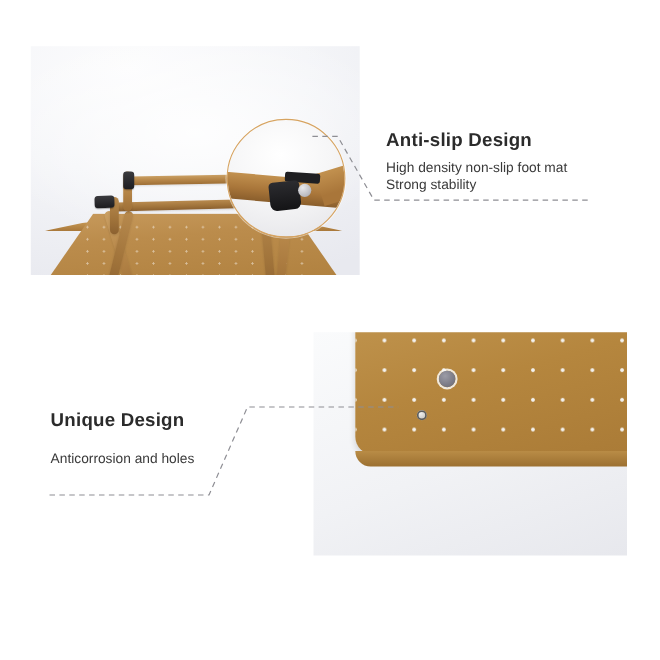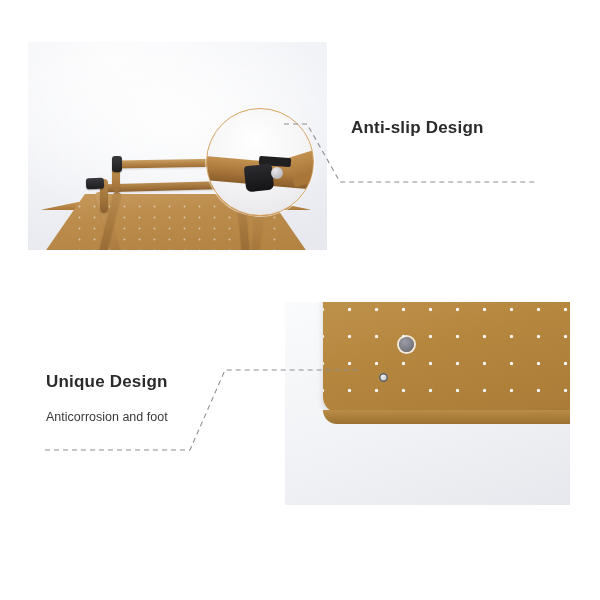--- a/index.html
+++ b/index.html
@@ -331,19 +331,23 @@
     </div>
     <div class="panel-lip"></div>
   </div>
 
   <svg class="connector" viewBox="0 0 600 600" xmlns="http://www.w3.org/2000/svg">
     <polyline points="284,124 307,124 340,182 536,182" fill="none" stroke="#8e8e94" stroke-width="1.1" stroke-dasharray="5 4"></polyline>
     <polyline points="45,450 190,450 225,370 362,370" fill="none" stroke="#8e8e94" stroke-width="1.1" stroke-dasharray="5 4"></polyline>
   </svg>
 
   <div class="block-title" id="title-antislip">Anti-slip Design</div>
+  <div class="block-body" id="body-antislip">
+    <div>High density non-slip foot mat</div>
+    <div>Strong stability</div>
+  </div>
 
   <div class="block-title" id="title-unique">Unique Design</div>
   <div class="block-body" id="body-unique">
-    <div>Anticorrosion and foot</div>
+    <div>Anticorrosion and holes</div>
   </div>
 
 </div>
 
 </body></html>

